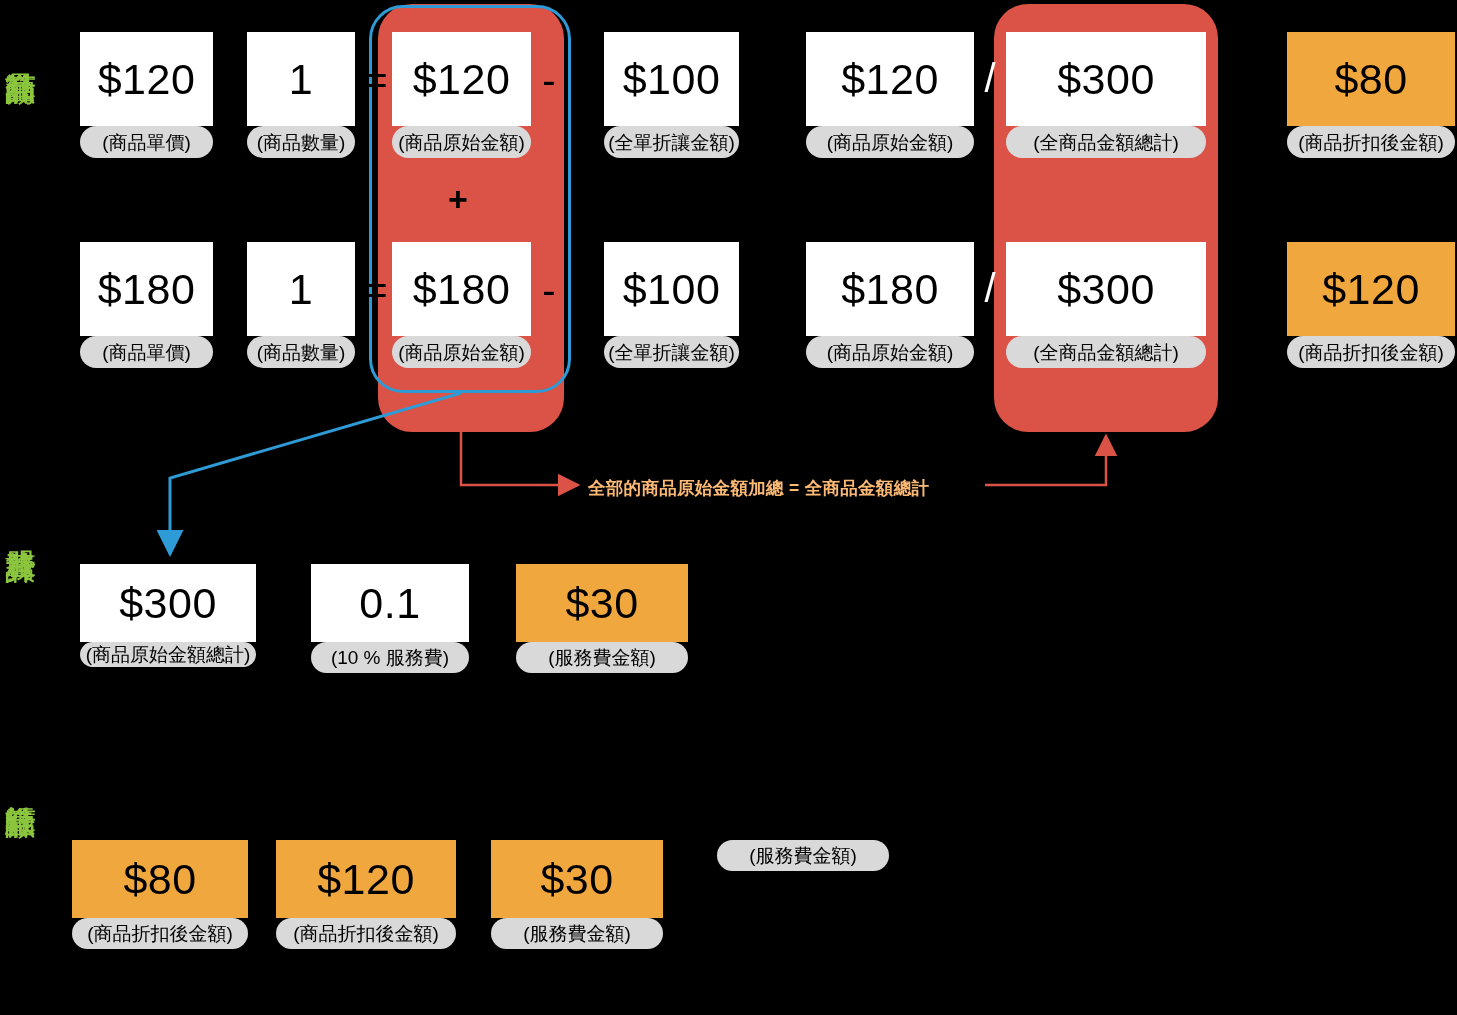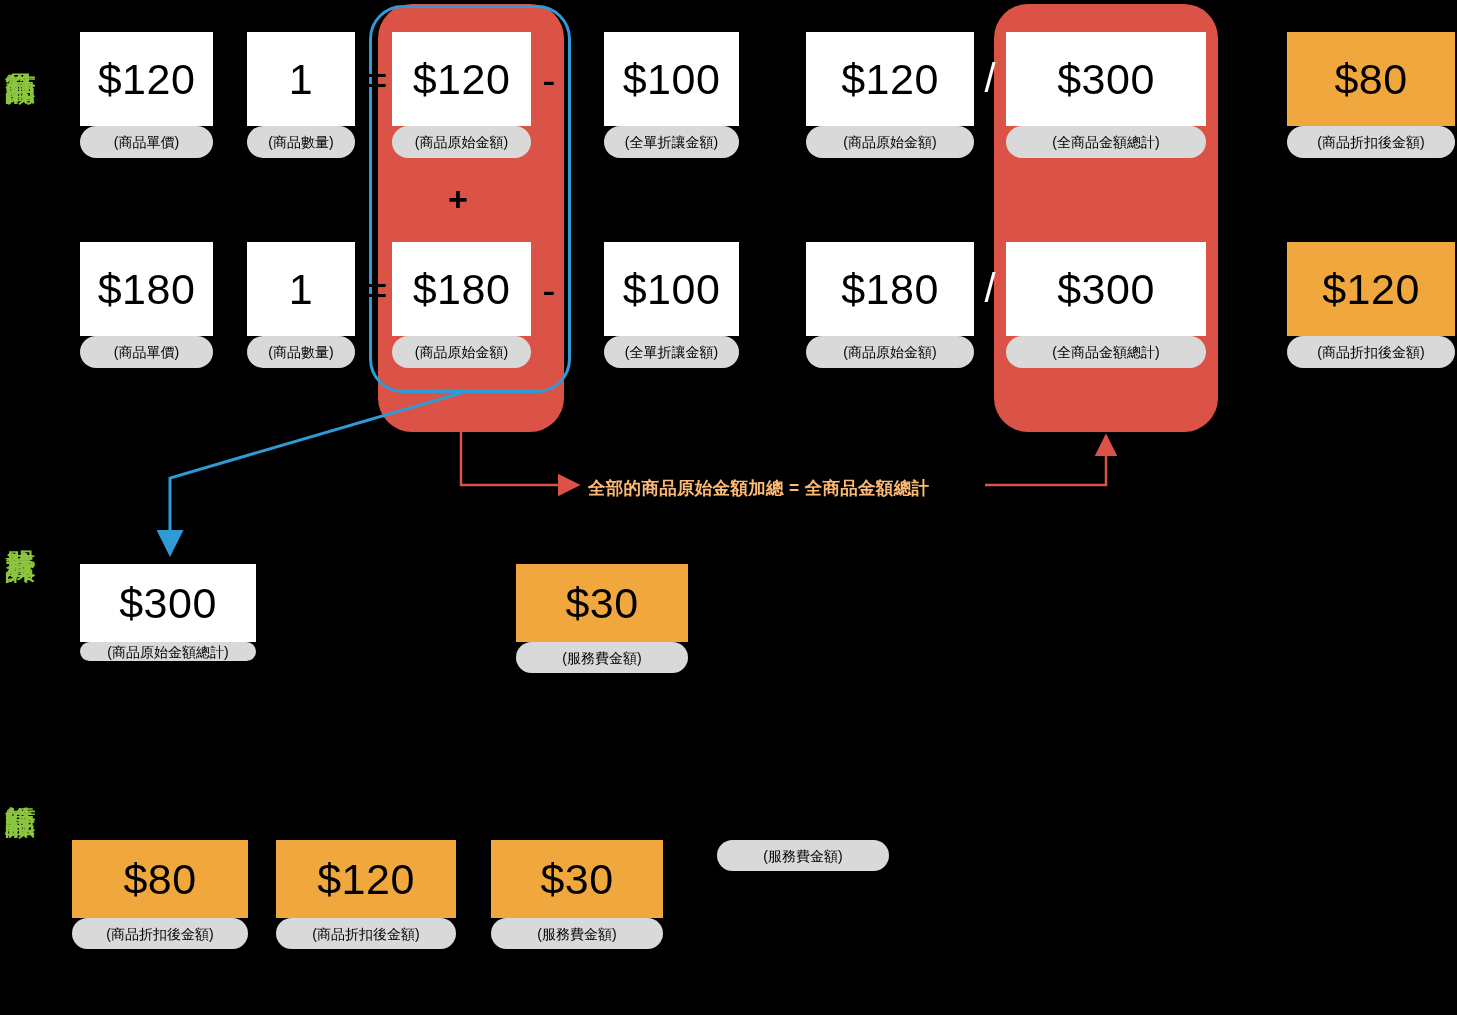--- a/index.html
+++ b/index.html
@@ -34,21 +34,21 @@
     line-height:1;
     display:flex;align-items:center;justify-content:center;
     letter-spacing:0.5px;
   }
   .box.orange .val{background:#F0A73D;}
   .box .cap{
     box-sizing:border-box;
     width:100%;
     background:#D9D9D9;
     color:#000;
-    font-size:14px;
+    font-size:19px;
     line-height:1;
     display:flex;align-items:center;justify-content:center;
     white-space:nowrap;
     border-radius:16px;
   }
 
   
   .op{
     position:absolute;
     font-size:40px;
@@ -223,25 +223,29 @@
 
     <polyline points="461,432 461,485 578,485" fill="none" stroke="#DA5346" stroke-width="2.5" marker-end="url(#arrow-red)"></polyline>
 
     <polyline points="985,485 1106,485 1106,436" fill="none" stroke="#DA5346" stroke-width="2.5" marker-end="url(#arrow-red)"></polyline>
   </svg>
 
   <div class="note" style="left:588px;top:476px;">全部的商品原始金額加總 = 全商品金額總計</div>
 
   <div class="box" style="left:80px;top:564px;width:176px;">
     <div class="val" style="height:78px;">$300</div>
-    <div class="cap" style="height:19px;">(商品原始金額總計)</div>
+    <div class="cap" style="height:25px;">(商品原始金額總計)</div>
   </div>
 
   <div class="op" style="left:259px;top:585px;height:36px;">×</div>
 
+  <div class="box" style="left:311px;top:564px;width:158px;">
+    <div class="val" style="height:78px;">0.1</div>
+    <div class="cap" style="height:31px;">(10 % 服務費)</div>
+  </div>
 
   <div class="op" style="left:472px;top:585px;height:36px;">=</div>
 
   <div class="box orange" style="left:516px;top:564px;width:172px;">
     <div class="val" style="height:78px;">$30</div>
     <div class="cap" style="height:31px;">(服務費金額)</div>
   </div>
 
   <div class="box orange" style="left:72px;top:840px;width:176px;">
     <div class="val" style="height:78px;">$80</div>

